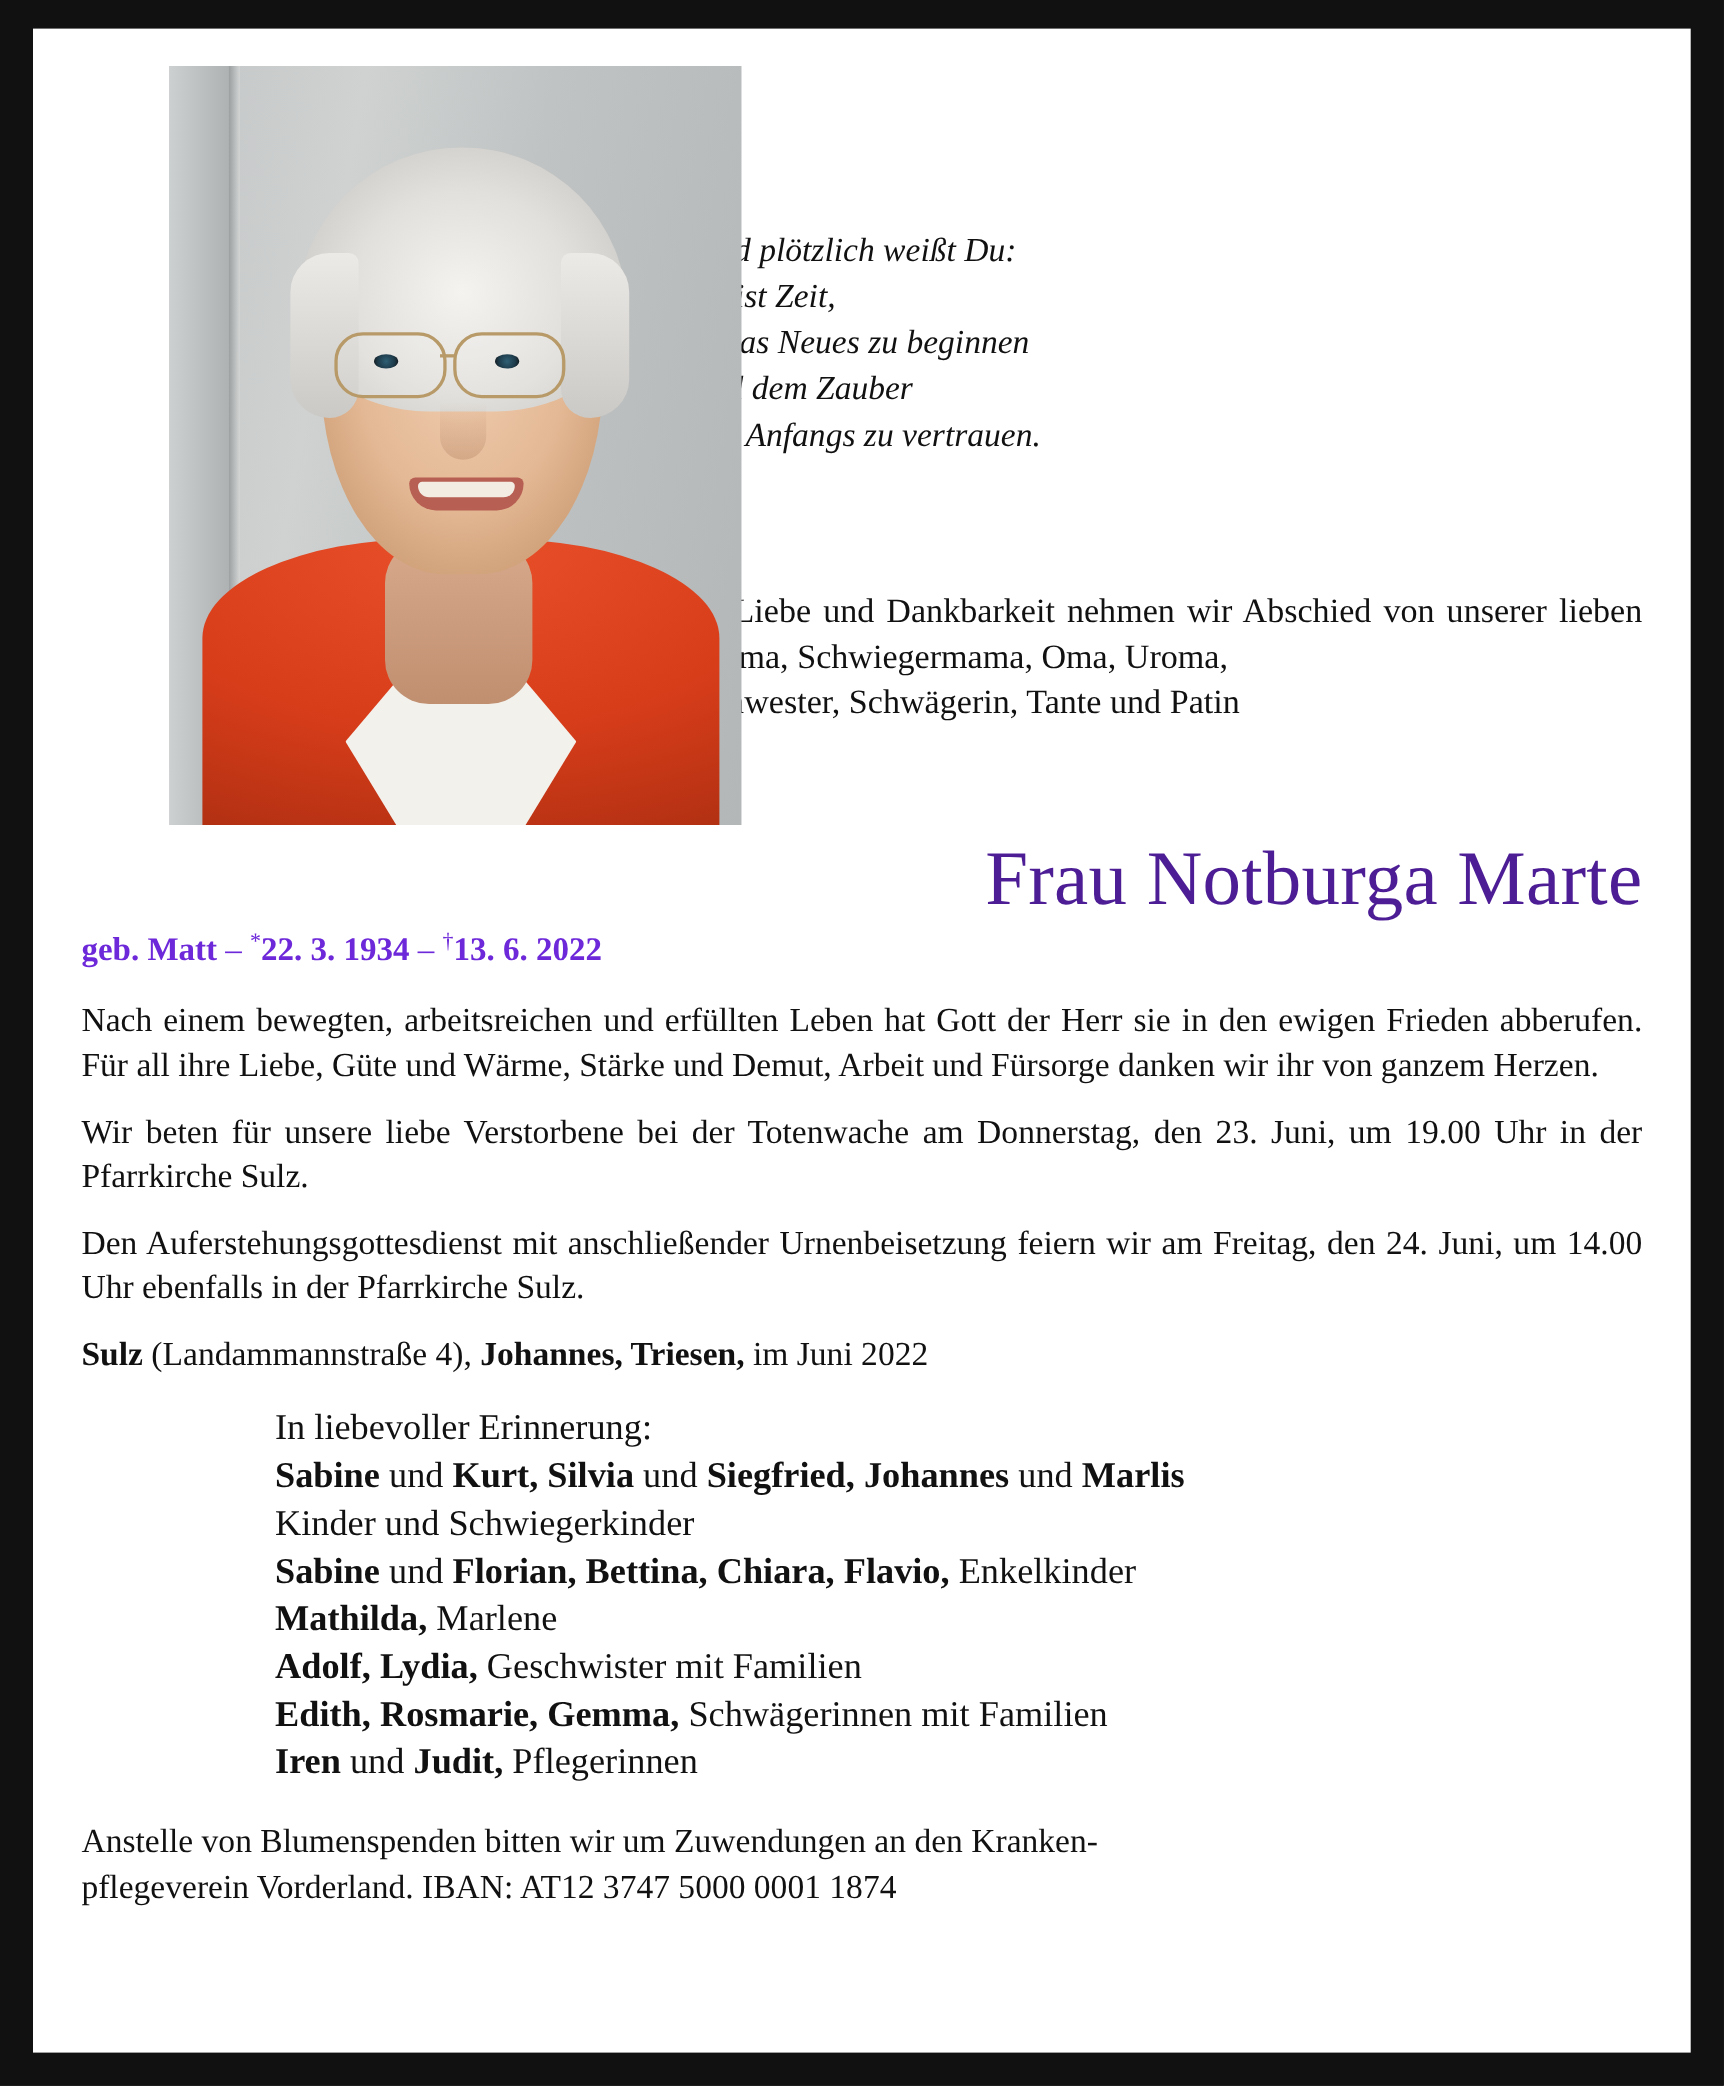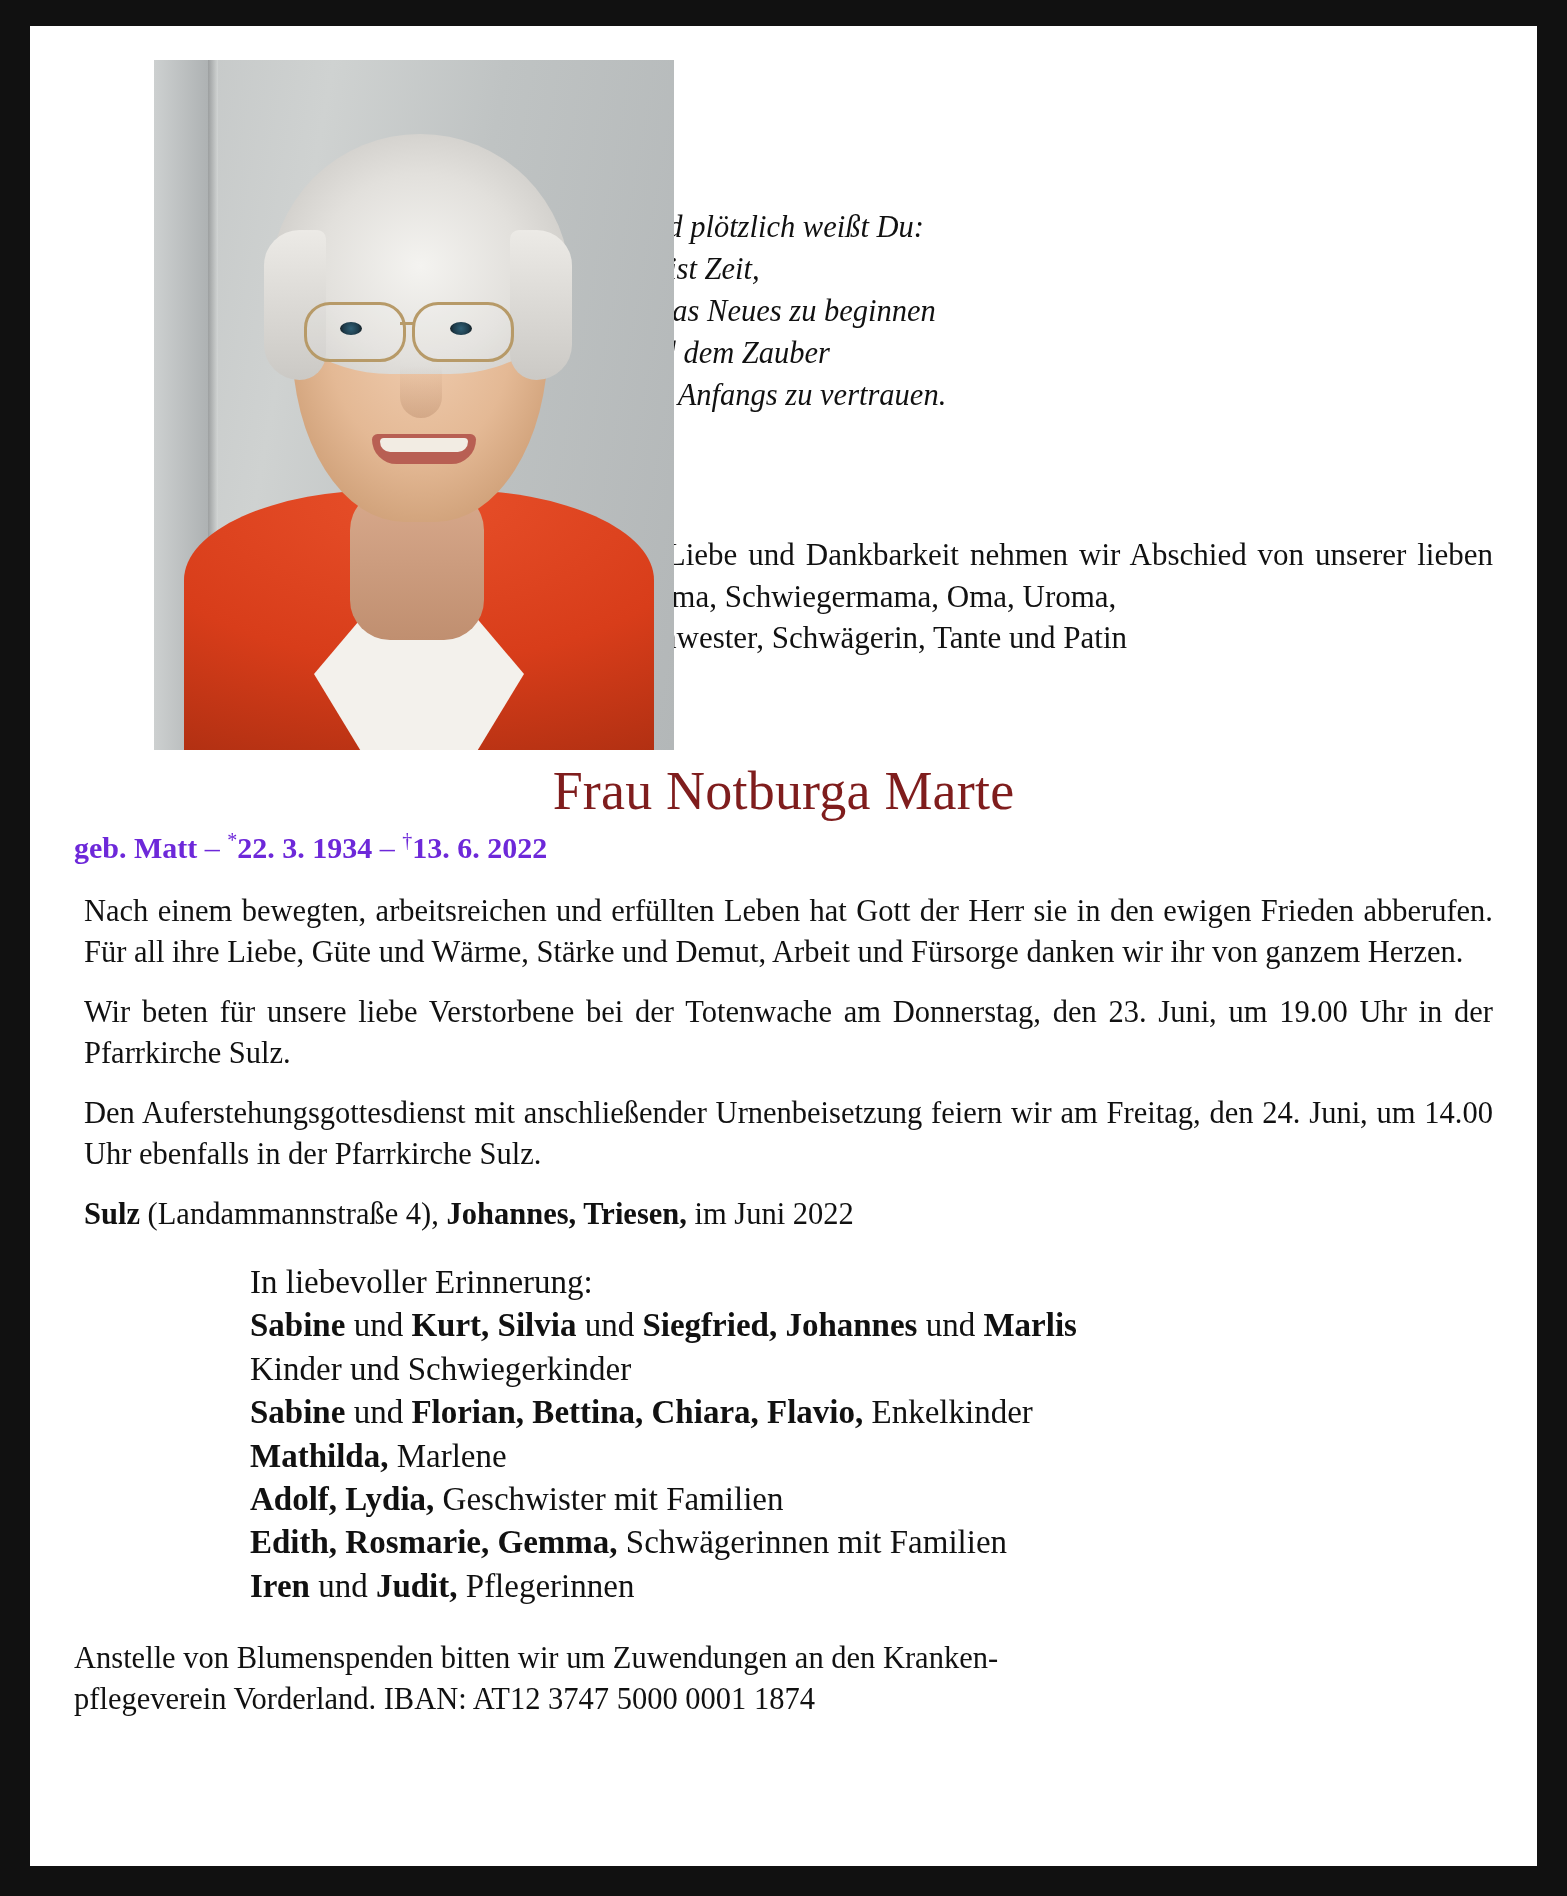--- a/index.html
+++ b/index.html
@@ -155,44 +155,44 @@
     font-size: 31px;
     line-height: 1.33;
     color: #111;
     text-align: justify;
     text-justify: inter-word;
   }
   .intro .lastline { display: block; }
 
   
   .name {
-    text-align: center;
-    font-size: 54px;
+    text-align: right;
+    font-size: 70px;
     line-height: 1.02;
     margin-top: 14px;
     letter-spacing: .2px;
-    color: #7f1d1d;
+    color: #4c1d95;
   }
   .dates {
     font-size: 30px;
     margin-top: 10px;
     color: #6d28d9;
   }
   .dates b { font-weight: 700; }
   .dates .sym { font-size: 20px; vertical-align: super; }
 
   
   .body-text {
     margin-top: 26px;
     font-size: 30.5px;
     line-height: 1.33;
     color: #111;
   }
   .body-text p {
-    margin: 0 0 20px 10px;
+    margin: 0 0 20px 0;
     text-align: justify;
     text-justify: inter-word;
   }
   .body-text p:last-child { margin-bottom: 0; }
 
   .place-line { margin-top: 2px; }
   .place-line b { font-weight: 700; }
 
   
   .family {

